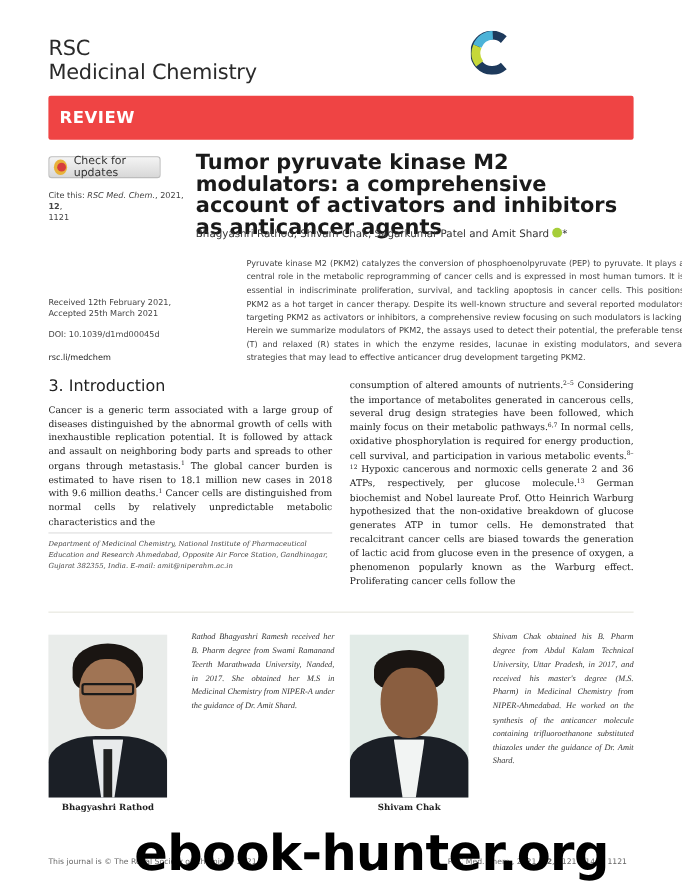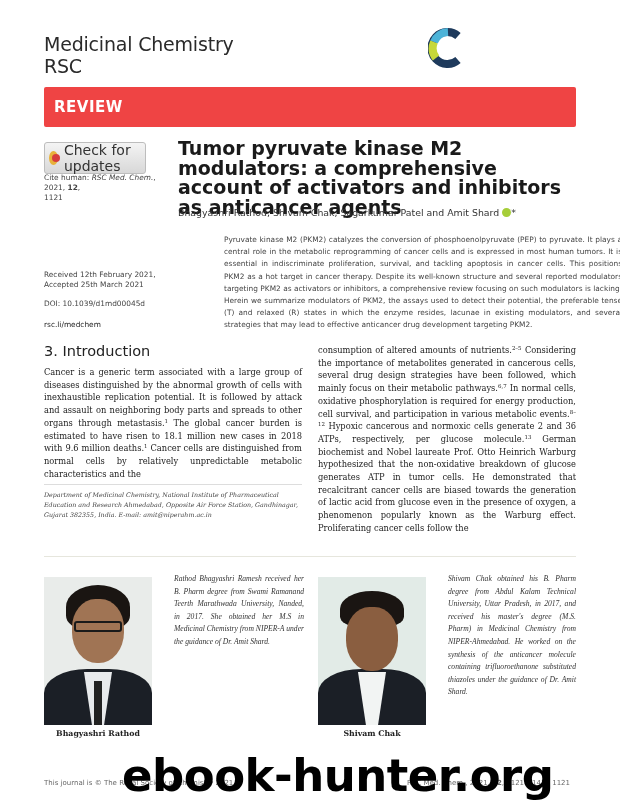--- a/index.html
+++ b/index.html
@@ -7,21 +7,21 @@
   body { position: relative; font-family: "DejaVu Sans", sans-serif; color: #222; }
 
   .journal-name { position: absolute; left: 44px; top: 33px; font-family: "DejaVu Sans", sans-serif; font-size: 19px; line-height: 22px; color: #2a2a2a; letter-spacing: -0.2px; }
   .logo { position: absolute; left: 428px; top: 26px; width: 160px; height: 44px; }
   .logo-text { position: absolute; left: 40px; top: 7px; font-family: "DejaVu Sans", sans-serif; font-size: 11px; line-height: 13px; color: #1e3a5c; letter-spacing: 0.2px; }
   .logo-text .bold { font-weight: bold; }
 
   .review-bar { position: absolute; left: 44px; top: 87px; width: 532px; height: 40px; background: #ef4444; border-radius: 2px; }
   .review-bar span { position: absolute; left: 10px; top: 11px; color: #fff; font-size: 15px; font-weight: bold; letter-spacing: 0.5px; font-family: "DejaVu Sans", sans-serif; }
 
-  .check-btn { position: absolute; left: 44px; top: 142px; width: 102px; height: 32px; background: linear-gradient(#f4f4f4, #d8d8d8); border: 1px solid #bdbdbd; border-radius: 3px; font-size: 14px; color: #333; display: flex; align-items: center; padding-left: 4px; }
+  .check-btn { position: absolute; left: 44px; top: 142px; width: 102px; height: 20px; background: linear-gradient(#f4f4f4, #d8d8d8); border: 1px solid #bdbdbd; border-radius: 3px; font-size: 10px; color: #333; display: flex; align-items: center; padding-left: 4px; }
   .check-btn .badge { width: 14px; height: 14px; border-radius: 50%; background: #e8b23a; position: relative; margin-right: 6px; }
   .check-btn .badge::after { content: ""; position: absolute; left: 3px; top: 3px; width: 8px; height: 8px; border-radius: 50%; background: #d63d3d; }
 
   .side { position: absolute; left: 44px; font-size: 7.4px; color: #444; line-height: 10px; }
   .side .it { font-style: italic; margin-top: 23px; }
   .side b { font-weight: bold; }
 
   .title { position: absolute; left: 178px; top: 139px; width: 400px; font-family: "DejaVu Sans", sans-serif; font-size: 19px; font-weight: bold; line-height: 19.5px; color: #1a1a1a; }
   .authors { position: absolute; left: 178px; top: 207px; font-size: 9.4px; color: #333; }
   .orcid { display: inline-block; width: 9px; height: 9px; border-radius: 50%; background: #a6ce39; vertical-align: -1px; margin-left: 3px; }
@@ -58,43 +58,43 @@
   .bio-2 { left: 448px; top: 573px; width: 128px; }
 
   .footer-left { position: absolute; left: 44px; top: 779px; font-size: 7px; color: #666; }
   .footer-right { position: absolute; left: 407px; top: 779px; font-size: 7px; color: #666; }
   .watermark { position: absolute; left: 122px; top: 748px; font-family: "DejaVu Sans", sans-serif; font-weight: bold; font-size: 45px; color: #000; letter-spacing: -0.5px; line-height: 56px; }
 </style>
 </head>
 <body>
 
 <div class="journal-name">
+  <div>RSC</div>
   <div>Medicinal Chemistry</div>
-  <div>RSC</div>
 </div>
 
 <div class="logo">
   <svg width="36" height="40" viewBox="0 0 36 40" style="position:absolute;left:0;top:2px;">
     <path d="M30 8 A16 16 0 1 0 30 32" fill="none" stroke="#1e3a5c" stroke-width="8"></path>
     <path d="M20 4 A16 16 0 0 0 6 14" fill="none" stroke="#4cb3d8" stroke-width="8"></path>
     <path d="M6 14 A16 16 0 0 0 8 30" fill="none" stroke="#c6d83a" stroke-width="8"></path>
   </svg>
 </div>
 
 <div class="review-bar">
   <span>REVIEW</span>
 </div>
 
 <div class="check-btn">
   <span class="badge"></span>
   <span>Check for updates</span>
 </div>
 
 <div class="side" style="top:173px;width:125px;">
-  <span>Cite human:</span>
+  <span>Cite this:</span>
   <span class="it">RSC Med. Chem.</span><span>, 2021, </span><b>12</b>,
   <div>1121</div>
 </div>
 
 <div class="side" style="top:270px;">Received 12th February 2021,</div>
 <div class="side" style="top:280px;">Accepted 25th March 2021</div>
 <div class="side" style="top:299px;">DOI: 10.1039/d1md00045d</div>
 <div class="side" style="top:320px;color:#222;">rsc.li/medchem</div>
 
 <div class="title">Tumor pyruvate kinase M2 modulators: a comprehensive account of activators and inhibitors as anticancer agents</div>

